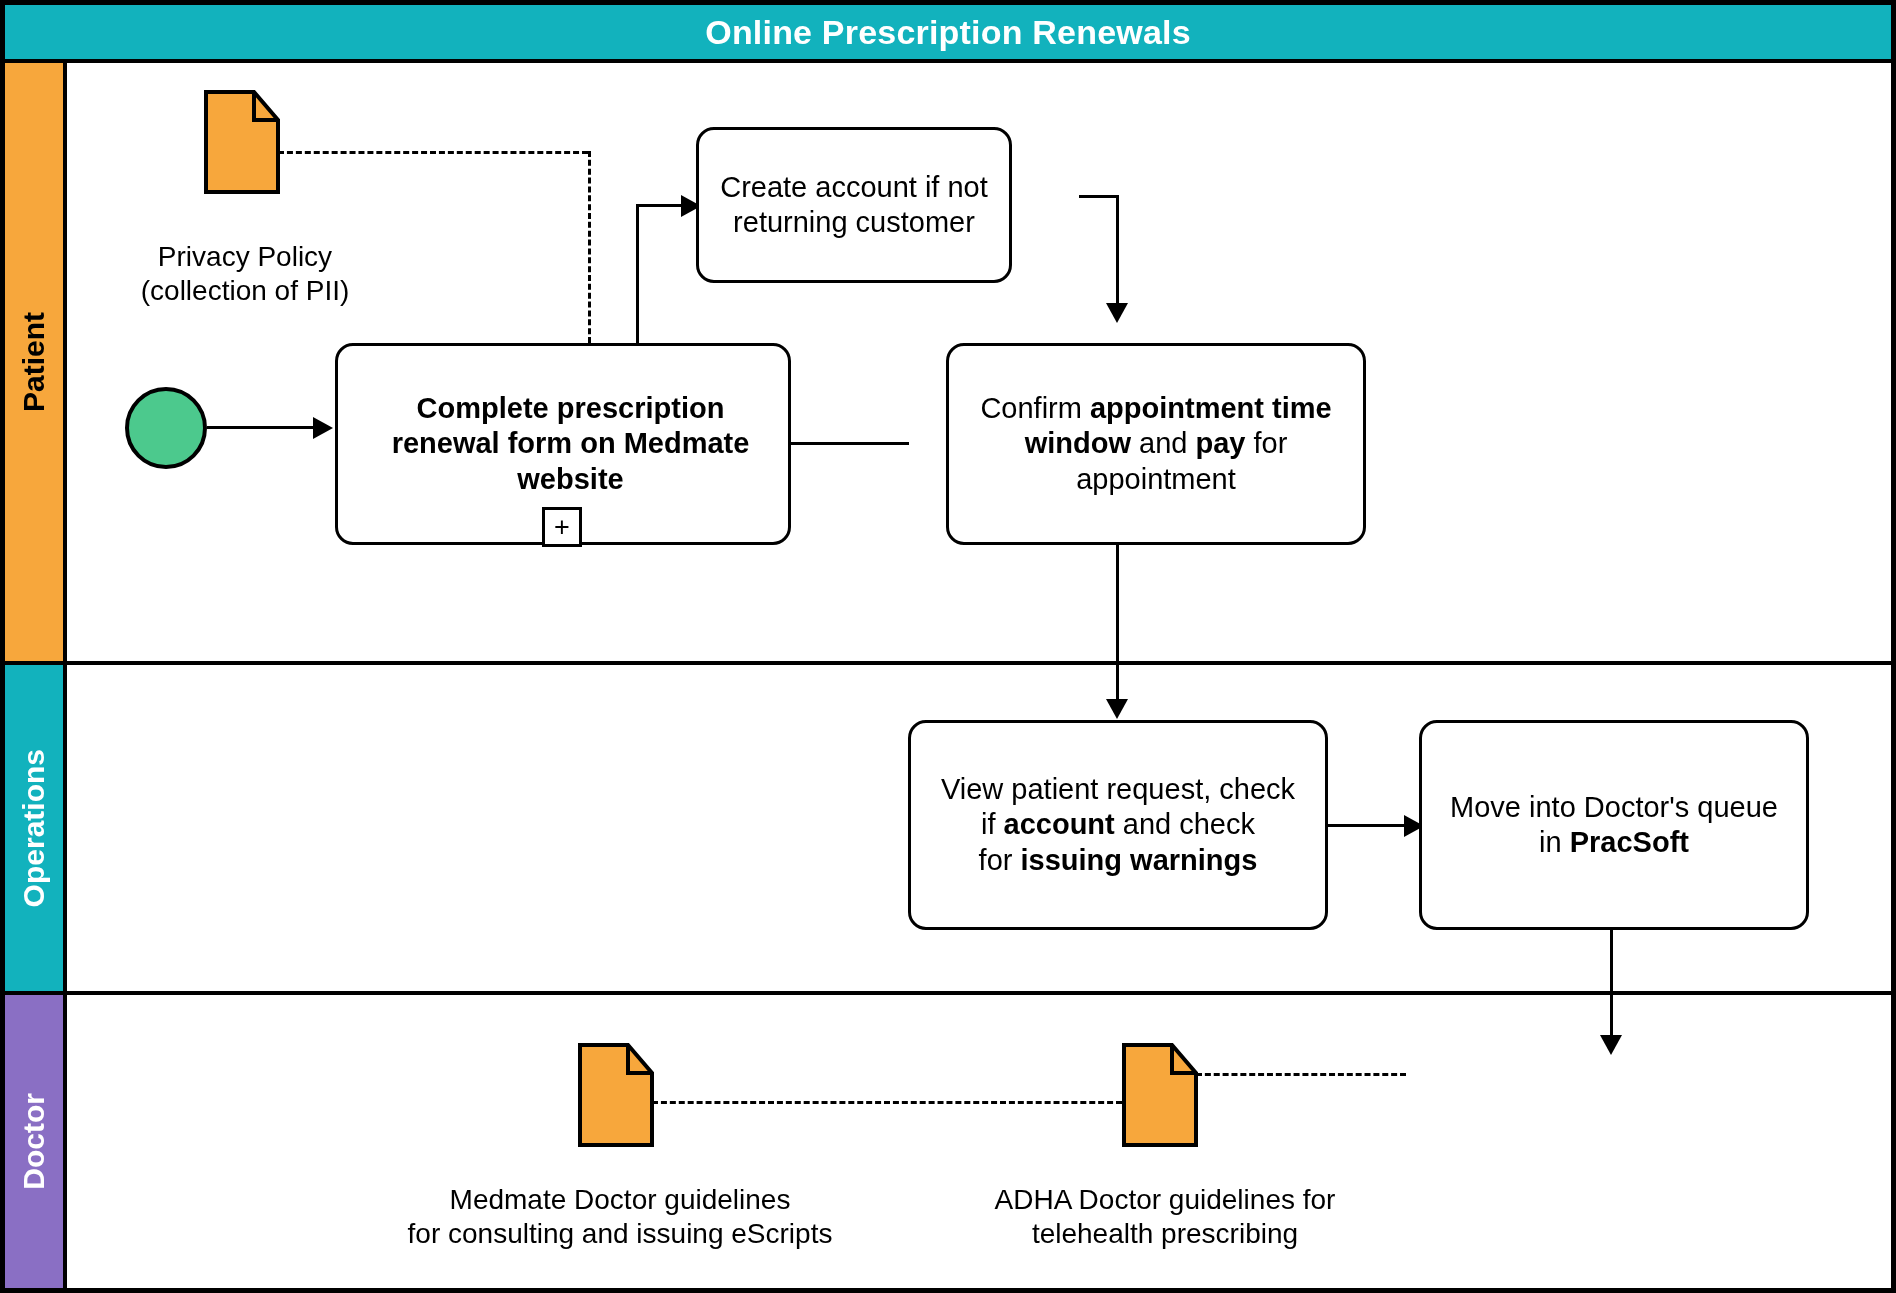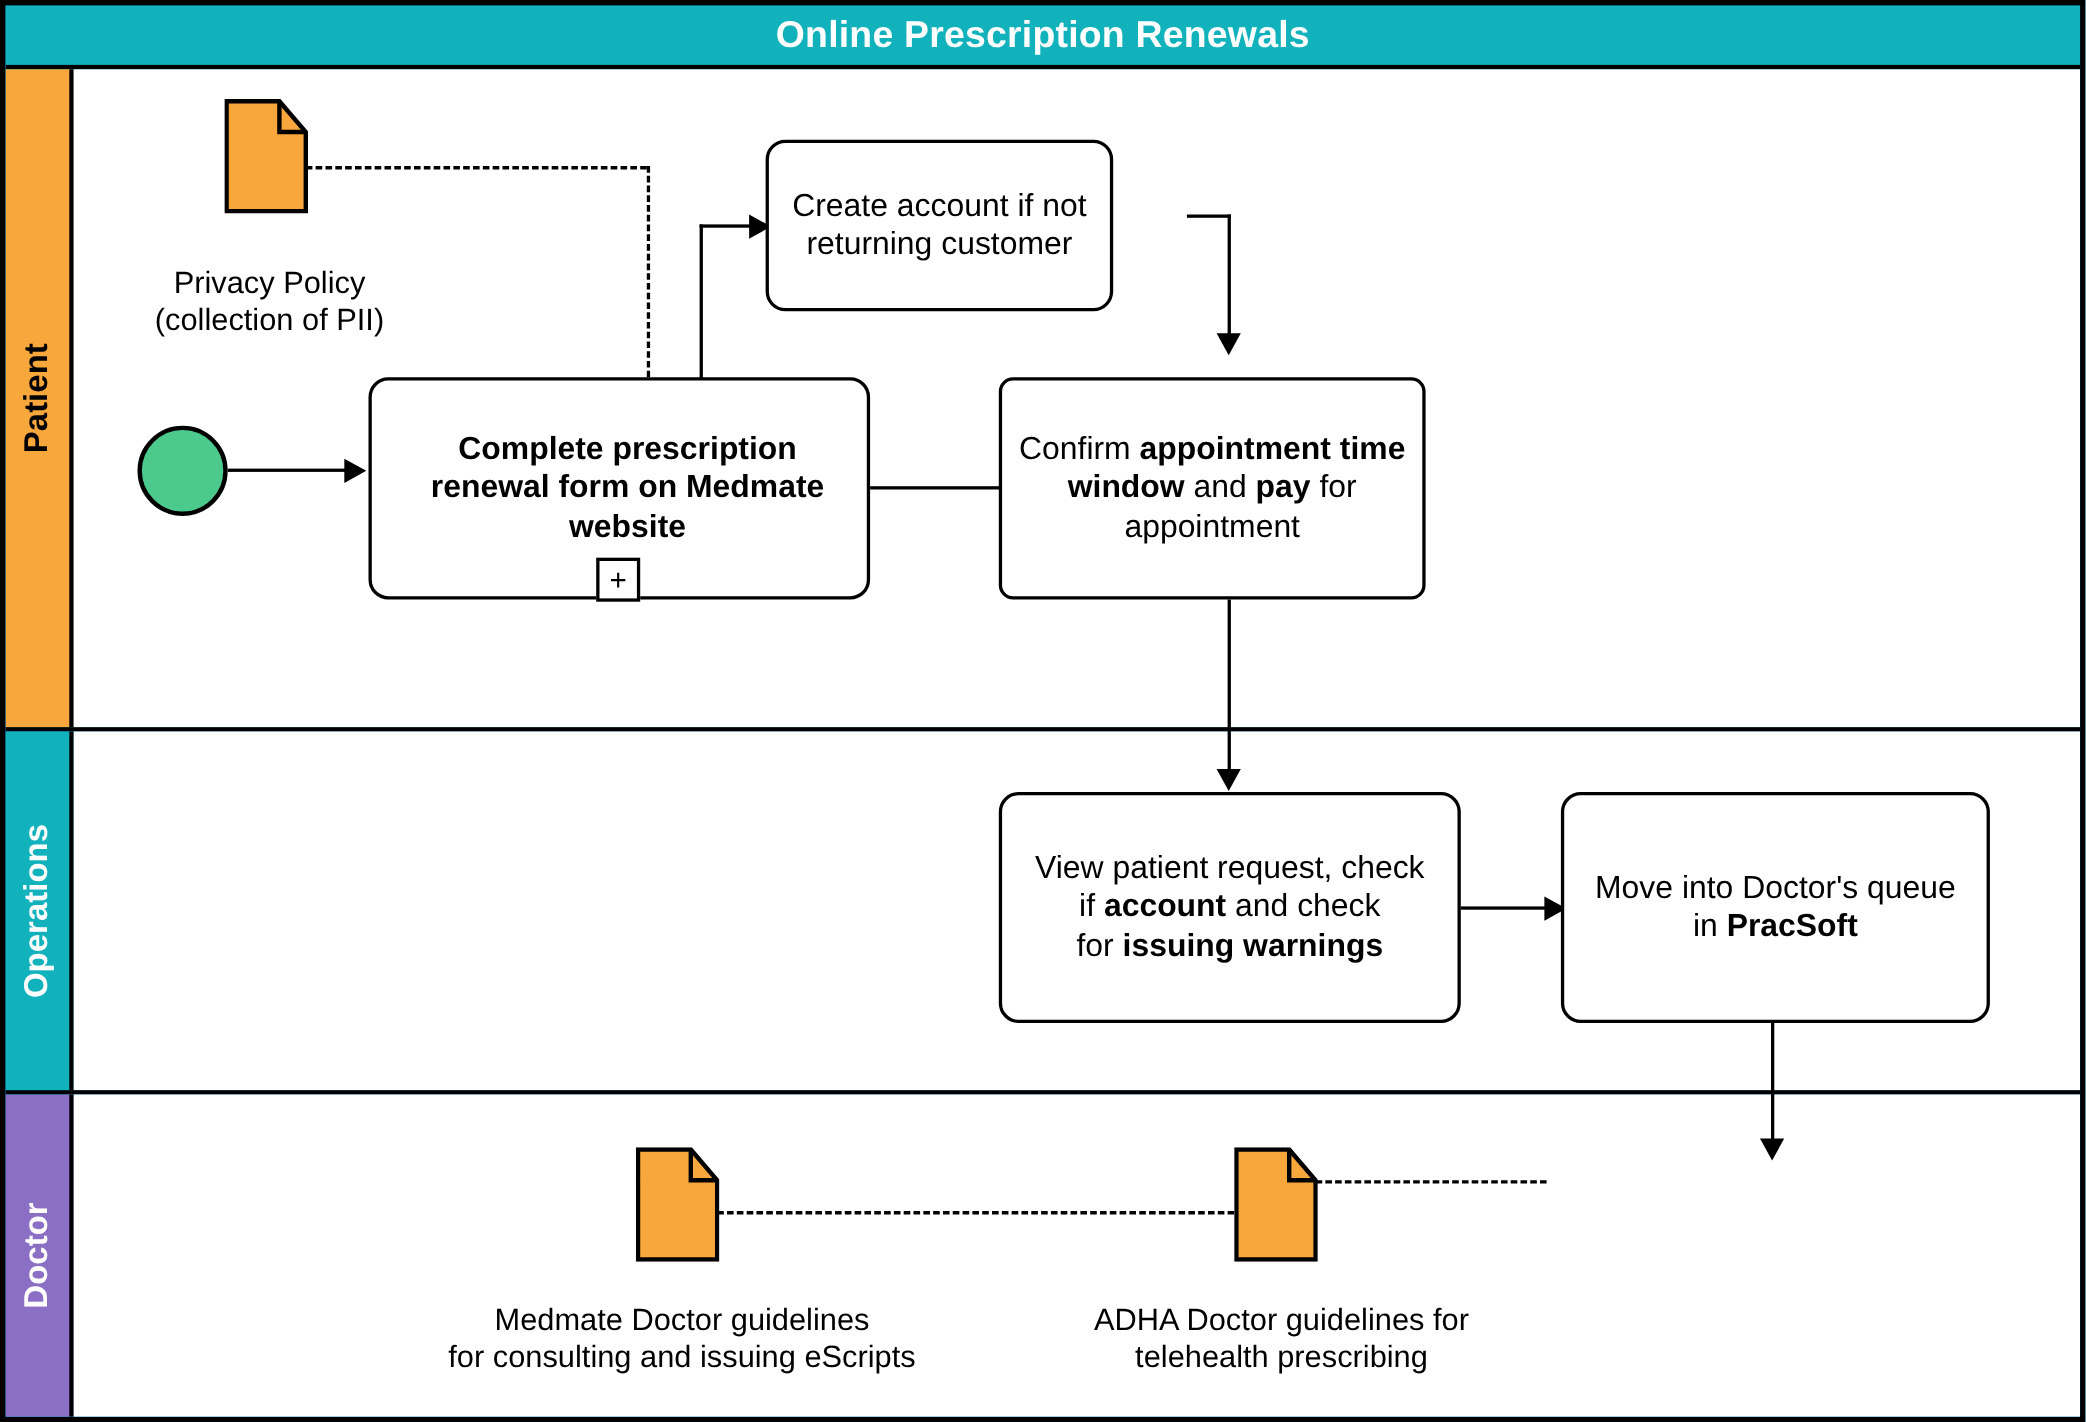--- a/index.html
+++ b/index.html
@@ -3,21 +3,21 @@
 <meta charset="utf-8">
 <title>Online Prescription Renewals</title>
 <style>
   html,body{margin:0;padding:0;background:#ffffff;}
   body{font-family:"Liberation Sans","DejaVu Sans",sans-serif;}
 
   #canvas{
     position:relative;
     width:1896px;
     height:1293px;
-    background:#0ea5e9;
+    background:#be185d;
     overflow:hidden;
     box-sizing:border-box;
     border:5px solid #000000;
   }
 
   
   .pool-title{
     position:absolute;
     left:0; top:0;
     width:100%;
@@ -221,21 +221,21 @@
   <div class="arrow right" style="left:676px;top:190px;"></div>
 
   <div class="node" style="left:691px;top:122px;width:316px;height:156px;">
     <span>Create account if not returning customer</span>
   </div>
 
   <div class="edge h" style="left:1074px;top:190px;width:40px;"></div>
   <div class="edge v" style="left:1111px;top:190px;height:116px;"></div>
   <div class="arrow down" style="left:1101px;top:298px;"></div>
 
-  <div class="node" style="left:903px;top:338px;width:388px;height:202px;border-radius:13px;">
+  <div class="node" style="left:941px;top:338px;width:420px;height:202px;">
     <span>Confirm&nbsp;<b>appointment time window</b>&nbsp;and&nbsp;<b>pay</b>&nbsp;for appointment</span>
   </div>
 
   <div class="edge h" style="left:786px;top:437px;width:118px;"></div>
 
   <div class="edge v" style="left:1111px;top:540px;height:160px;"></div>
   <div class="arrow down" style="left:1101px;top:694px;"></div>
 
   <div class="node" style="left:903px;top:715px;width:420px;height:210px;">
     <span>View patient request, check if&nbsp;<b>account</b>&nbsp;and check for&nbsp;<b>issuing warnings</b></span>

